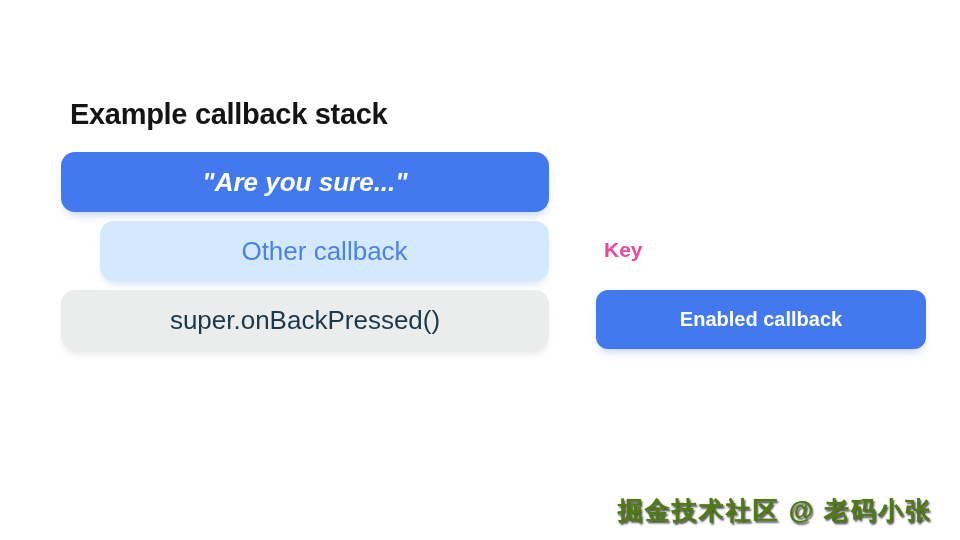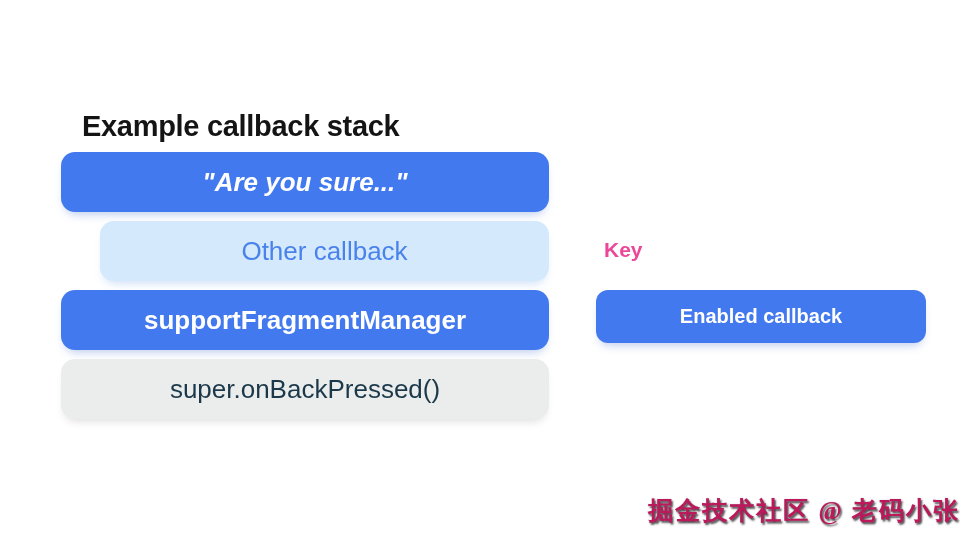--- a/index.html
+++ b/index.html
@@ -13,21 +13,21 @@
     position: relative;
     width: 960px;
     height: 540px;
     background: var(--page-bg, #ffffff);
     overflow: hidden;
   }
   .title {
     position: absolute;
     left: 70px;
     top: 98px;
-    margin: 12px;
+    margin: 0;
     font-size: 29px;
     font-weight: 600;
     letter-spacing: -0.3px;
     color: #141414;
     white-space: nowrap;
   }
   .stack {
     position: absolute;
     left: 61px;
     top: 152px;
@@ -79,51 +79,49 @@
   .key {
     position: absolute;
     left: 596px;
     top: 290px;
     width: 330px;
     display: flex;
     flex-direction: column;
     gap: 13px;
   }
   .key .box {
-    height: 53px;
+    height: 59px;
     border-radius: 12px;
     font-size: 20px;
   }
   .watermark {
     position: absolute;
-    right: 0;
+    right: 28px;
     bottom: 13px;
     font-size: 25px;
     font-weight: 700;
     letter-spacing: 2px;
-    color: #be185d;
+    color: #4d7c0f;
     text-shadow: 1.5px 1.5px 2px rgba(45, 45, 45, 0.85),
                  0 0 1px rgba(80, 80, 80, 0.6);
     white-space: nowrap;
-    font-family: Liberation Serif, serif;
   }
 </style>
 </head>
 <body>
 
 <div class="canvas">
 
   <h1 class="title">Example callback stack</h1>
 
   <div class="stack">
     <div class="box enabled">
       <span class="italic">"Are you sure..."</span>
     </div>
     <div class="box disabled">Other callback</div>
-    <div class="box enabled">supportFragmentManager</div>
     <div class="box system">super.onBackPressed()</div>
   </div>
 
   <div class="key-heading">Key</div>
 
   <div class="key">
     <div class="box enabled">Enabled callback</div>
   </div>
 
   <div class="watermark">掘金技术社区 @ 老码小张</div>

